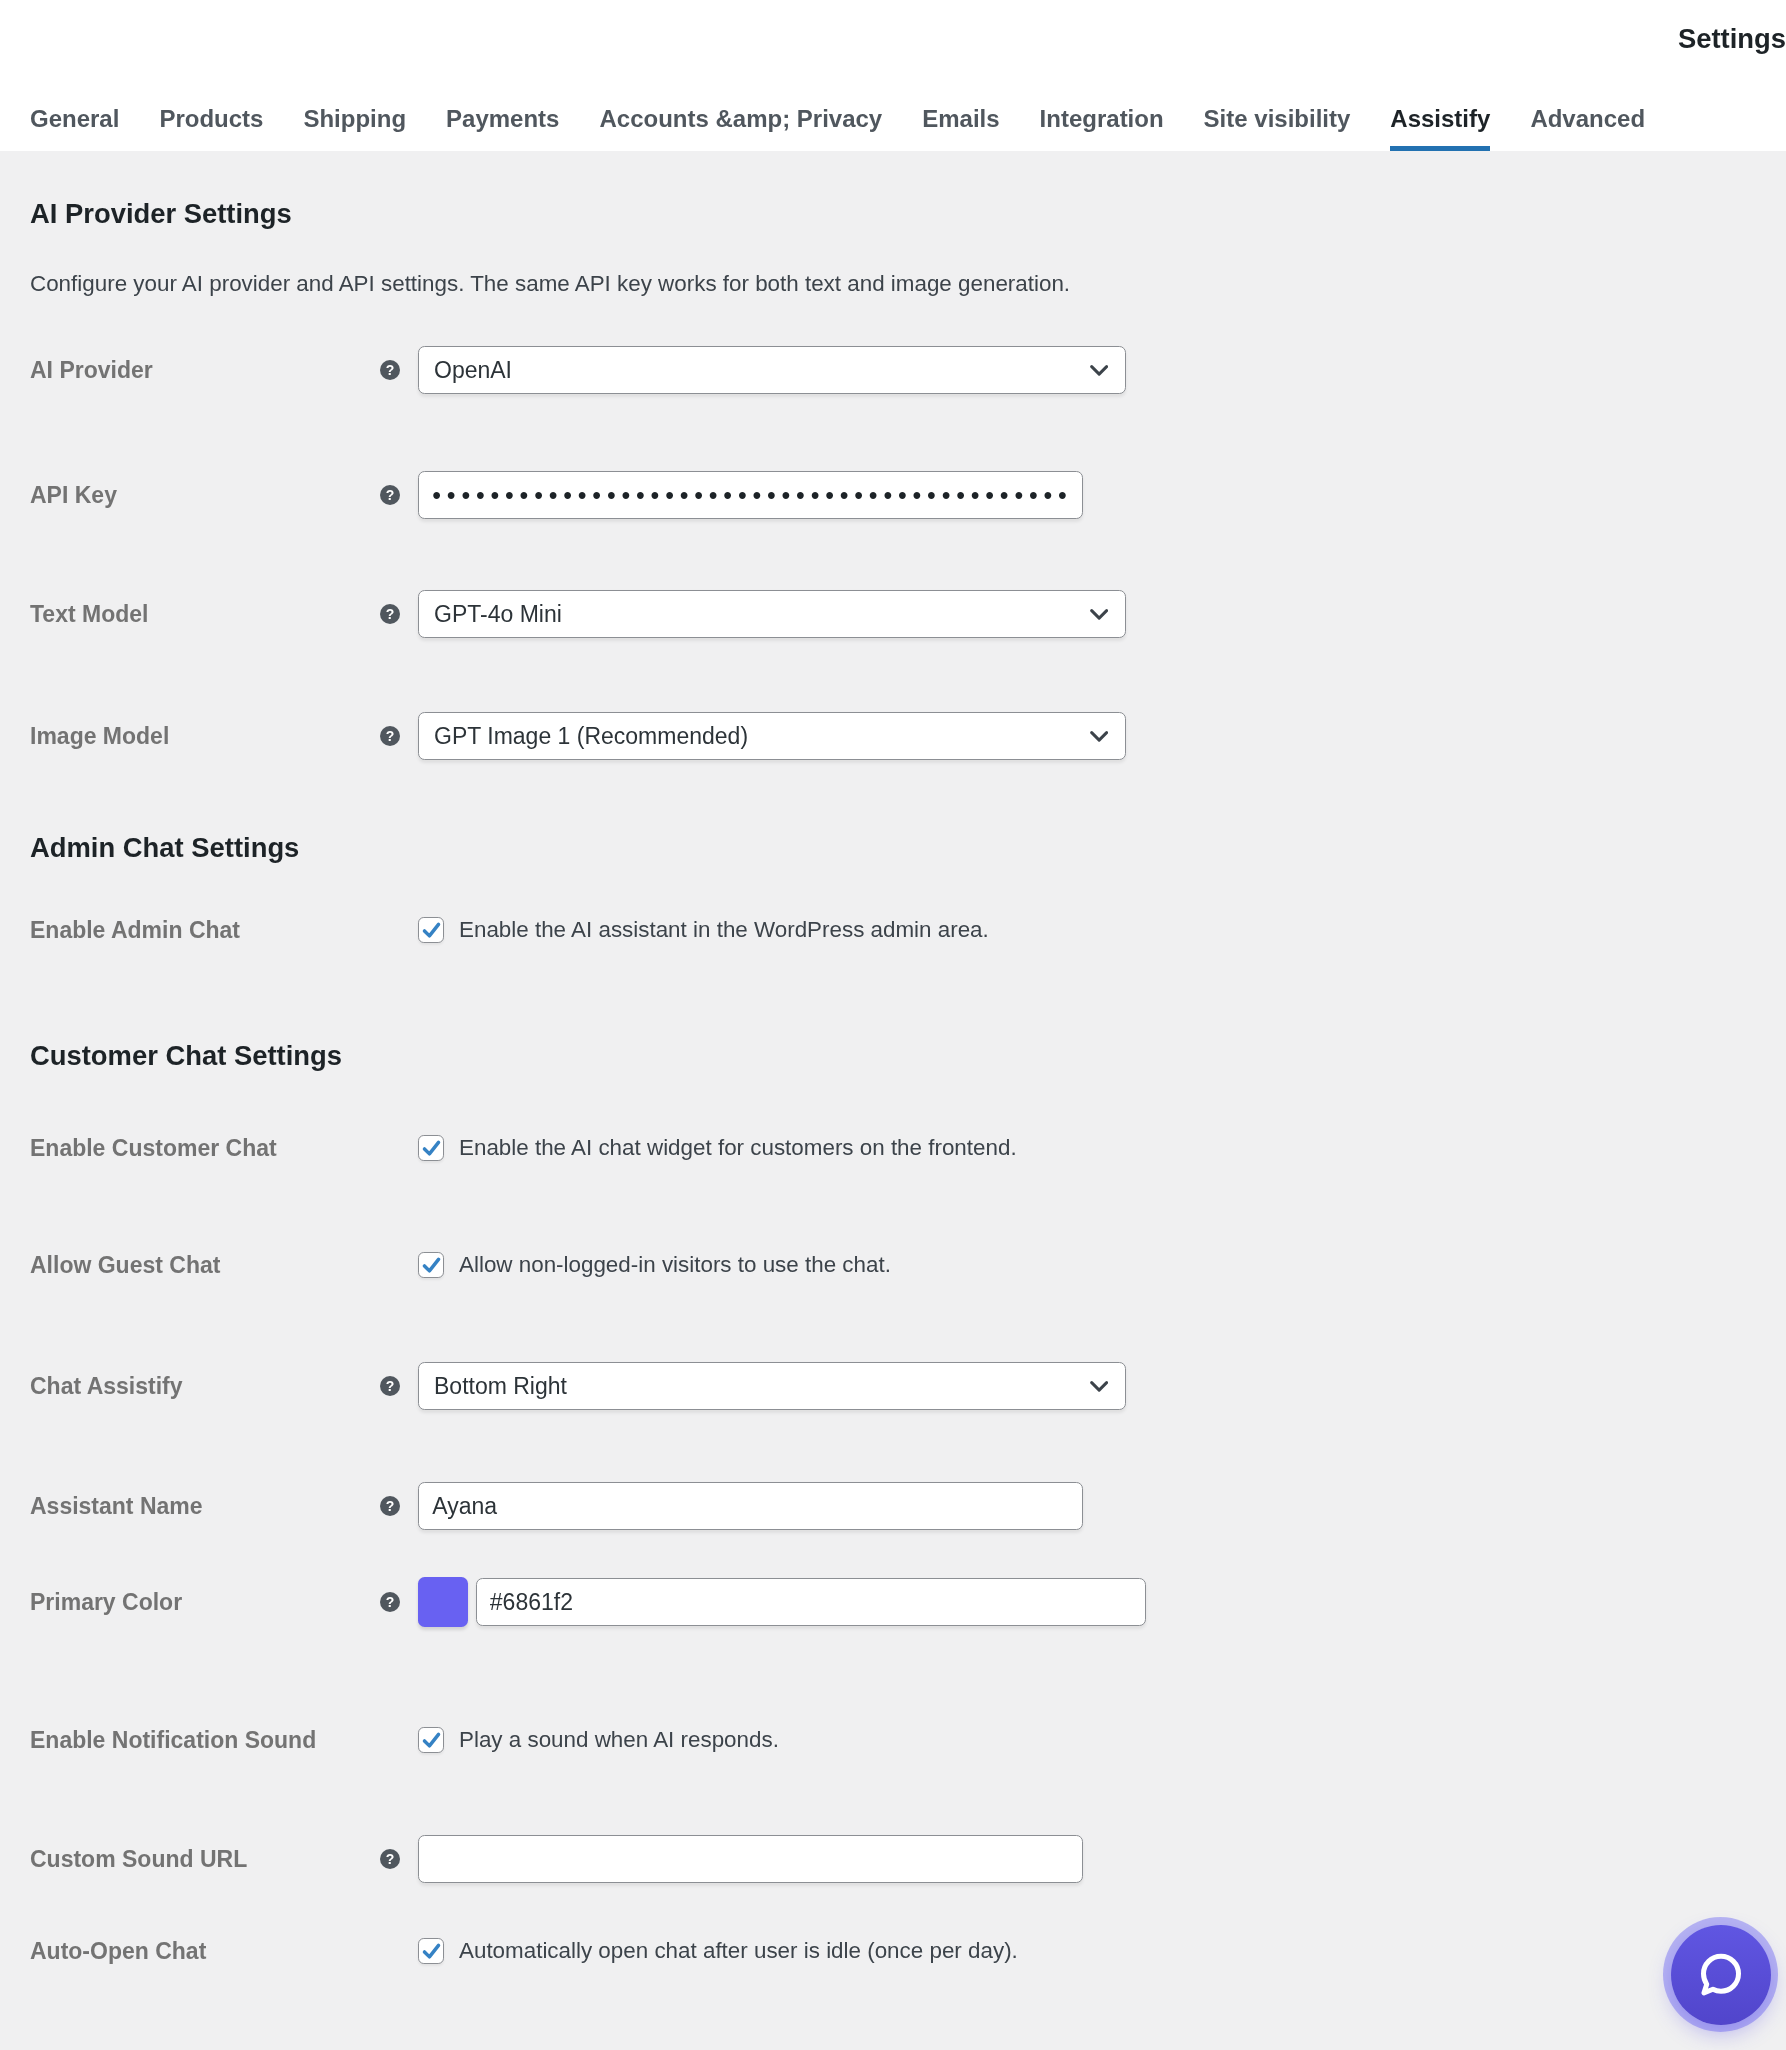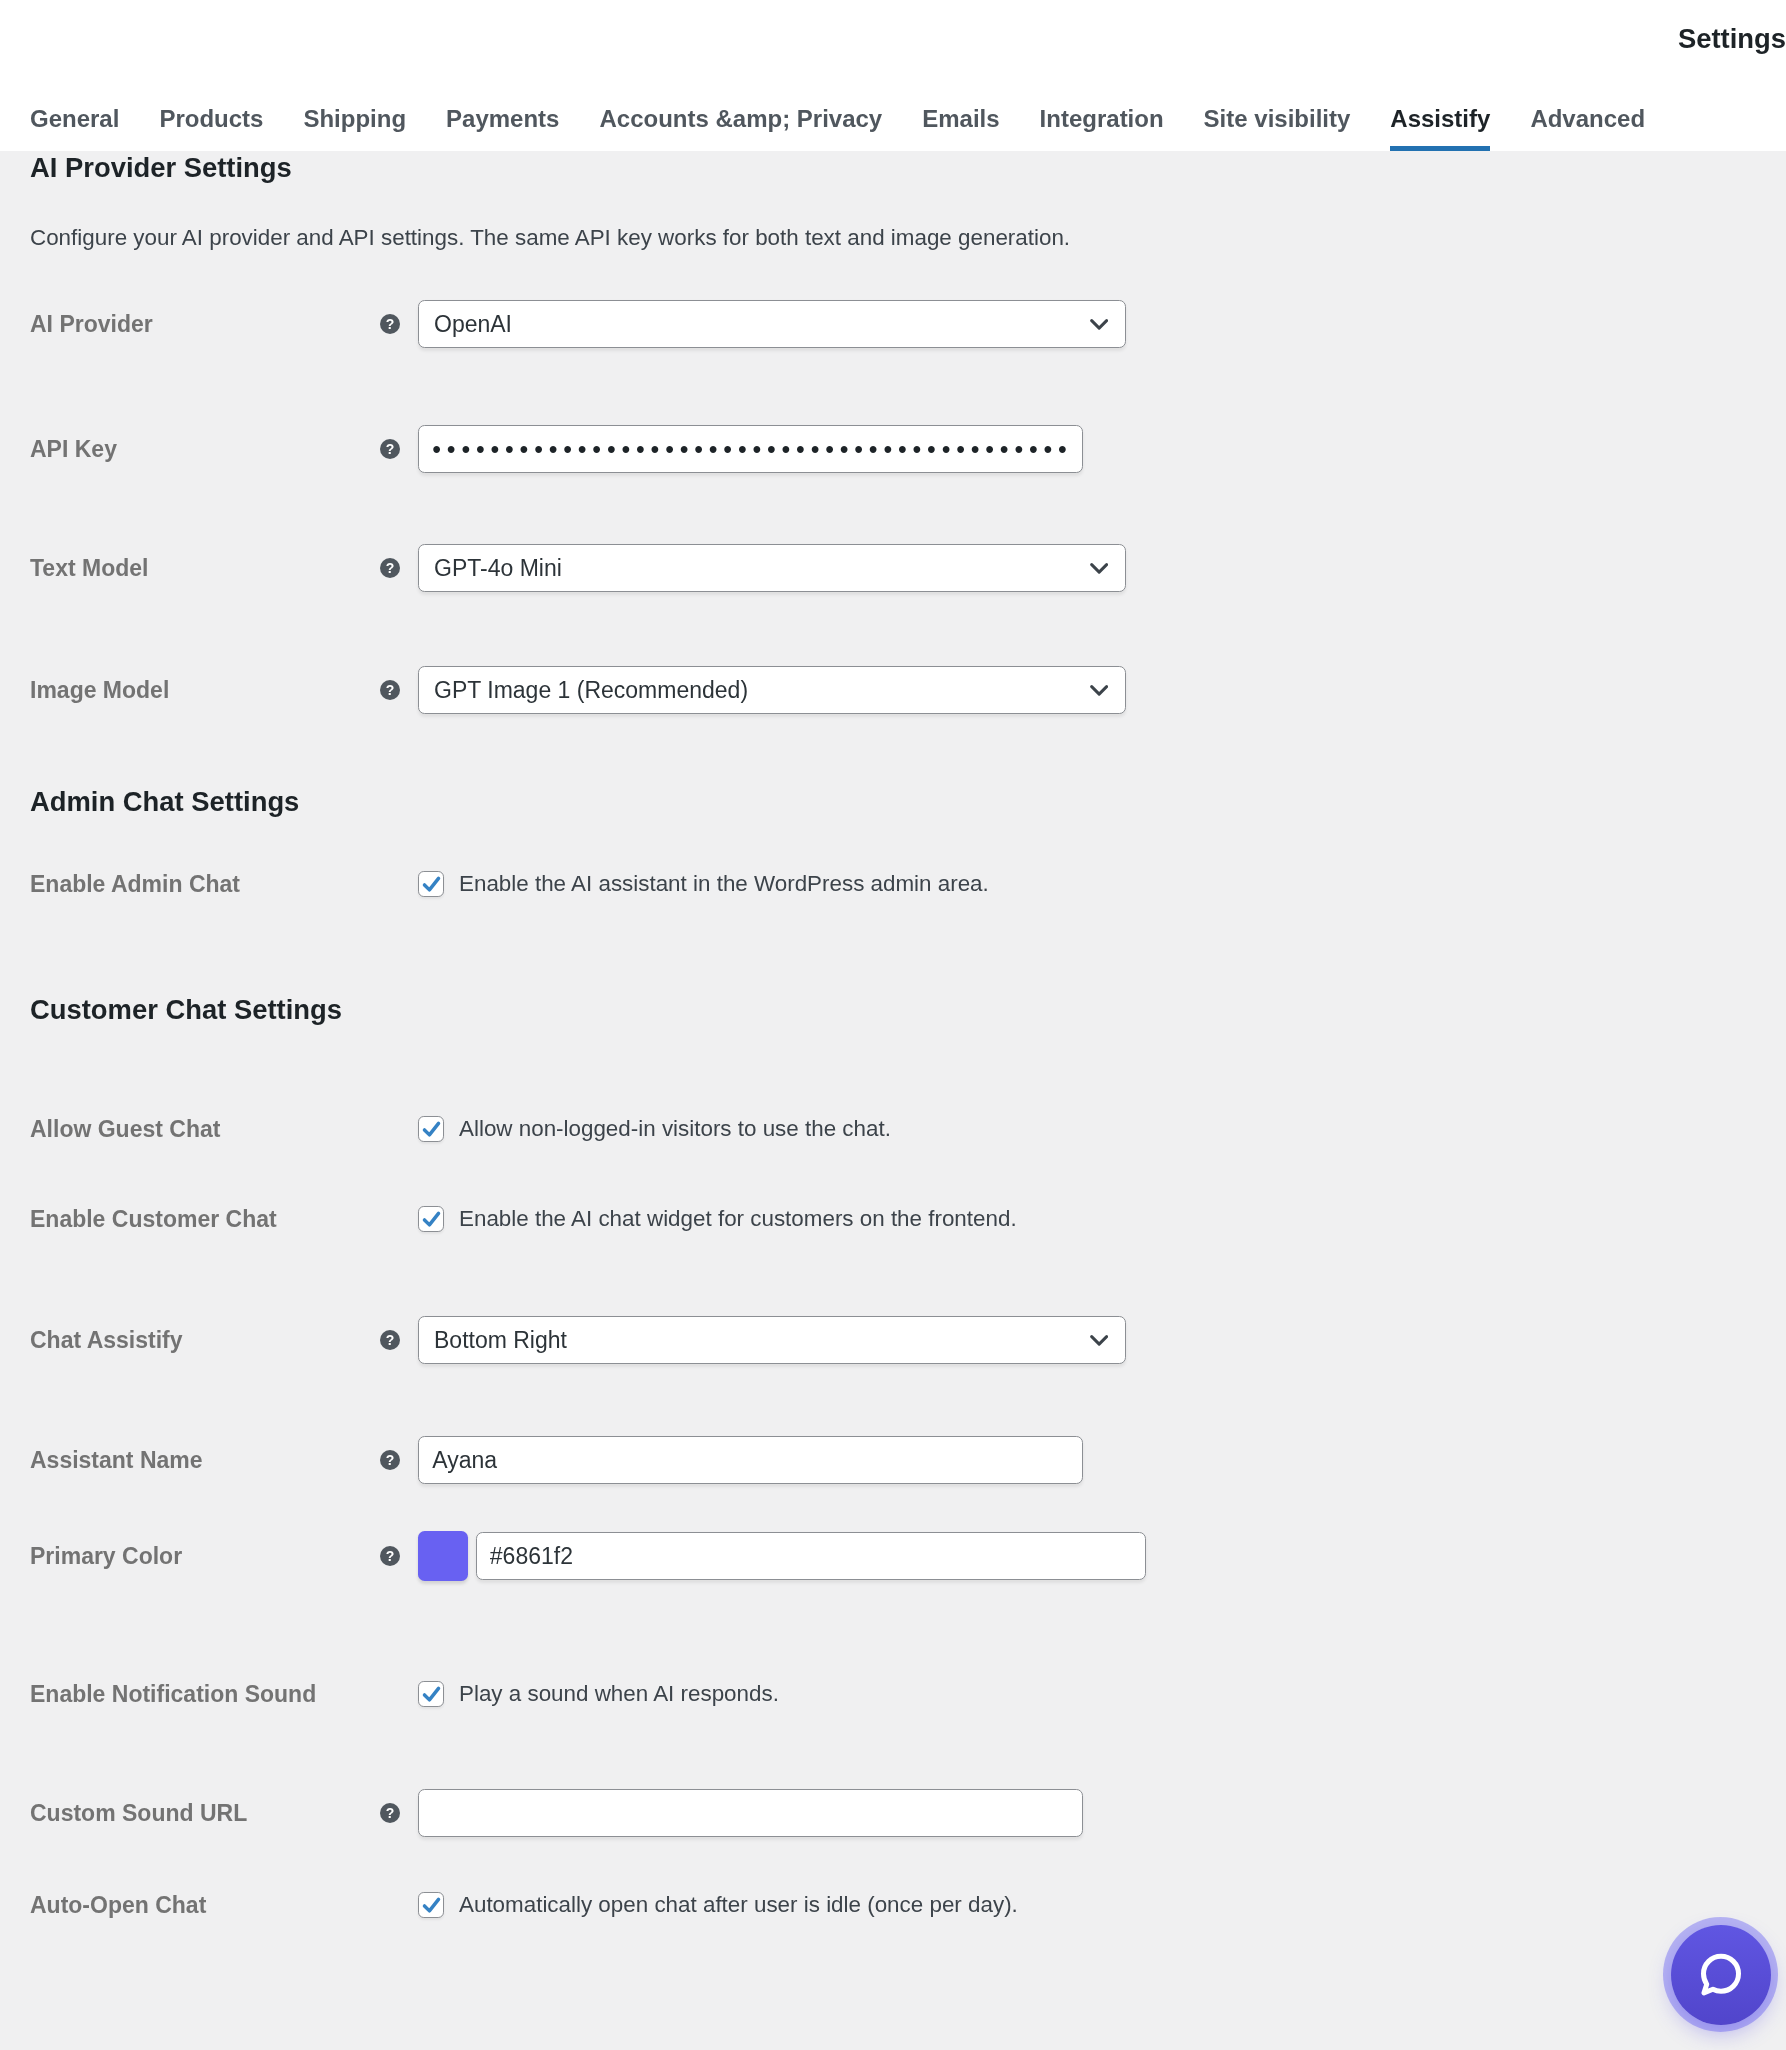--- a/index.html
+++ b/index.html
@@ -97,21 +97,21 @@
     width:50px; height:50px; flex:none;
     background:#6861f2;
     border-radius:6.6px;
     box-shadow:0 2.5px 3.3px rgba(0,0,0,0.12);
     cursor:pointer;
     margin-right:7.5px;
   }
   .color-row { min-height:50px; }
 
   
-  #sec-ai-h2        { }
+  #sec-ai-h2        { margin-top:46px; }
   #sec-ai-p         { margin-top:40px; }
   #row-ai-provider  { margin-top:48px; }
   #row-api-key      { margin-top:77px; }
   #row-text-model   { margin-top:71px; }
   #row-image-model  { margin-top:74px; }
   #sec-admin-h2     { margin-top:71px; }
   #sec-admin-p      { margin-top:24px; }
   #row-enable-admin { margin-top:52px; }
   #sec-cust-h2      { margin-top:95px; }
   #sec-cust-p       { margin-top:24px; }
@@ -218,40 +218,40 @@
     <span class="checkbox" role="checkbox" aria-checked="true">
       <svg width="19" height="19" viewBox="0 0 23 23">
           <polyline points="3,12 9,18 20,4" fill="none" stroke="#3582c4" stroke-width="4.2" stroke-linecap="round" stroke-linejoin="round"></polyline>
         </svg>
     </span>
     <span class="caption">Enable the AI assistant in the WordPress admin area.</span>
   </div>
 
   <h2 class="section-heading" id="sec-cust-h2">Customer Chat Settings</h2>
 
+  <div class="form-row checkbox-row" id="row-enable-cust">
+    <div class="row-label">Enable Customer Chat</div>
+    <div class="help-slot"></div>
+    <span class="checkbox" role="checkbox" aria-checked="true">
+      <svg width="19" height="19" viewBox="0 0 23 23">
+          <polyline points="3,12 9,18 20,4" fill="none" stroke="#3582c4" stroke-width="4.2" stroke-linecap="round" stroke-linejoin="round"></polyline>
+        </svg>
+    </span>
+    <span class="caption">Enable the AI chat widget for customers on the frontend.</span>
+  </div>
+
   <div class="form-row checkbox-row" id="row-guest">
     <div class="row-label">Allow Guest Chat</div>
     <div class="help-slot"></div>
     <span class="checkbox" role="checkbox" aria-checked="true">
       <svg width="19" height="19" viewBox="0 0 23 23">
           <polyline points="3,12 9,18 20,4" fill="none" stroke="#3582c4" stroke-width="4.2" stroke-linecap="round" stroke-linejoin="round"></polyline>
         </svg>
     </span>
     <span class="caption">Allow non-logged-in visitors to use the chat.</span>
-  </div>
-
-  <div class="form-row checkbox-row" id="row-enable-cust">
-    <div class="row-label">Enable Customer Chat</div>
-    <div class="help-slot"></div>
-    <span class="checkbox" role="checkbox" aria-checked="true">
-      <svg width="19" height="19" viewBox="0 0 23 23">
-          <polyline points="3,12 9,18 20,4" fill="none" stroke="#3582c4" stroke-width="4.2" stroke-linecap="round" stroke-linejoin="round"></polyline>
-        </svg>
-    </span>
-    <span class="caption">Enable the AI chat widget for customers on the frontend.</span>
   </div>
 
   <div class="form-row" id="row-position">
     <div class="row-label">Chat Assistify</div>
     <div class="help-slot">
       <span class="help-icon">?</span>
     </div>
     <div class="select-box" role="combobox">
       <span class="select-value">Bottom Right</span>
       <svg class="chevron" width="18.3" height="11.6" viewBox="0 0 22 14">

